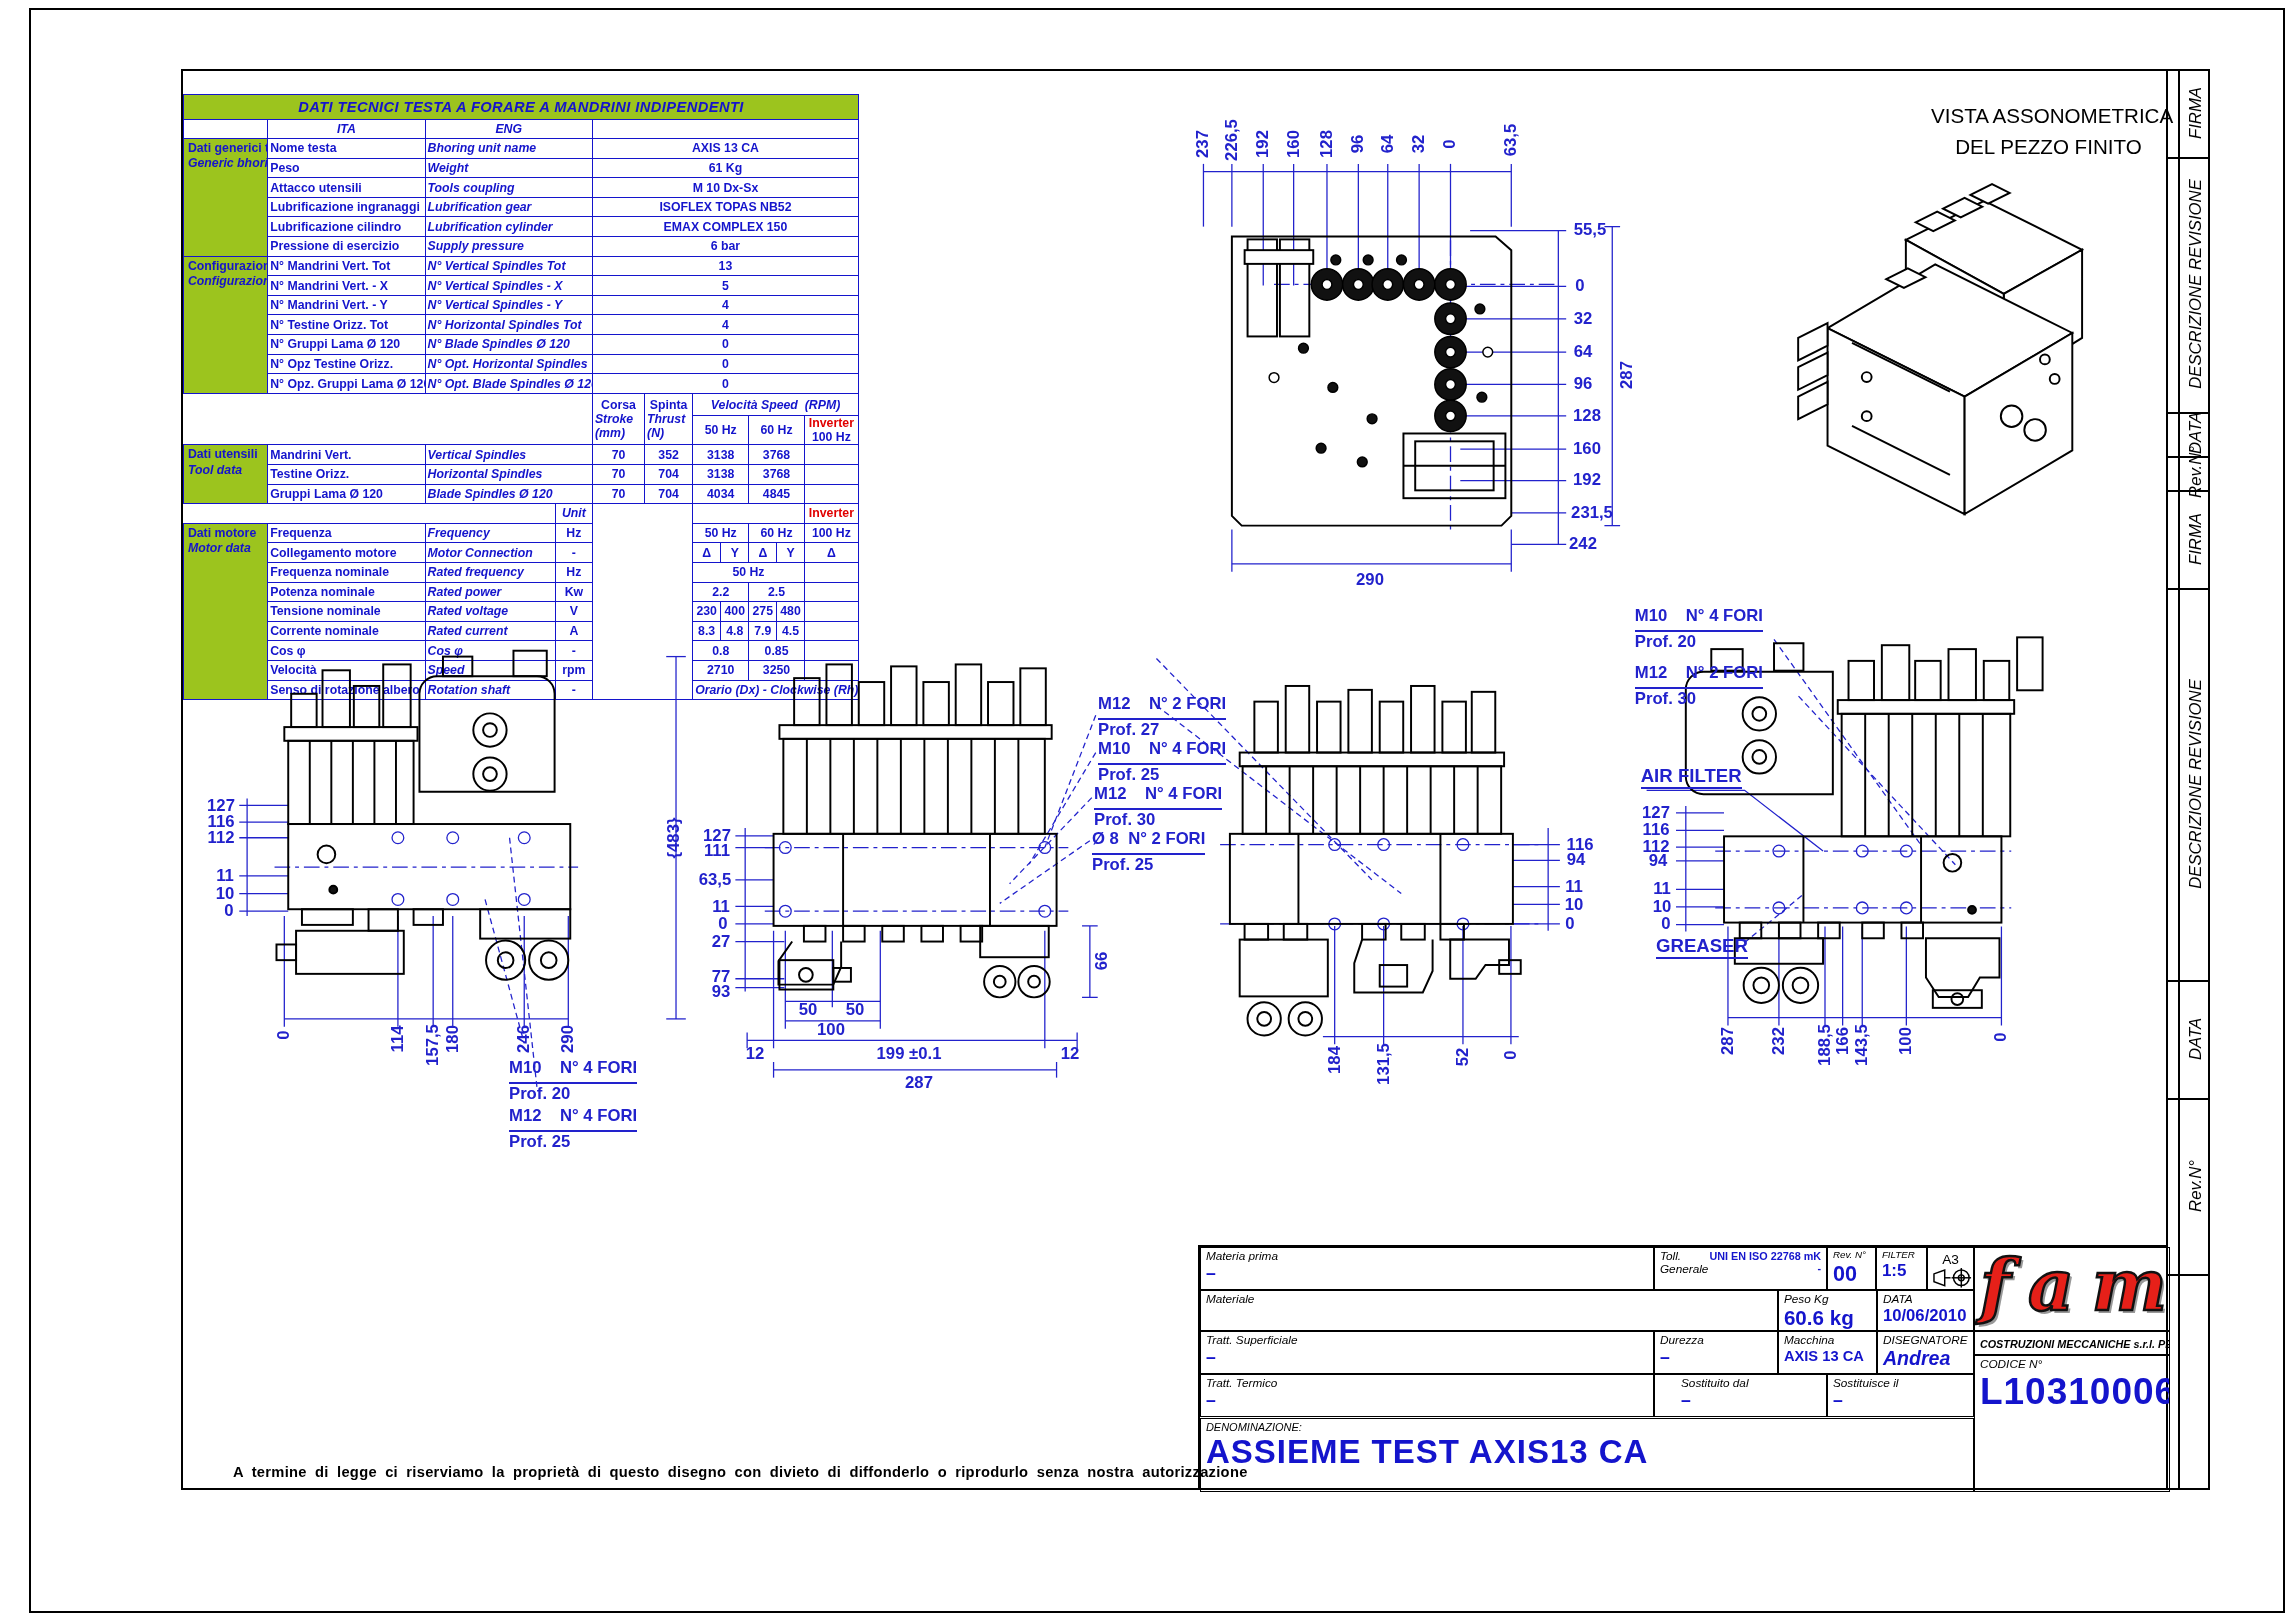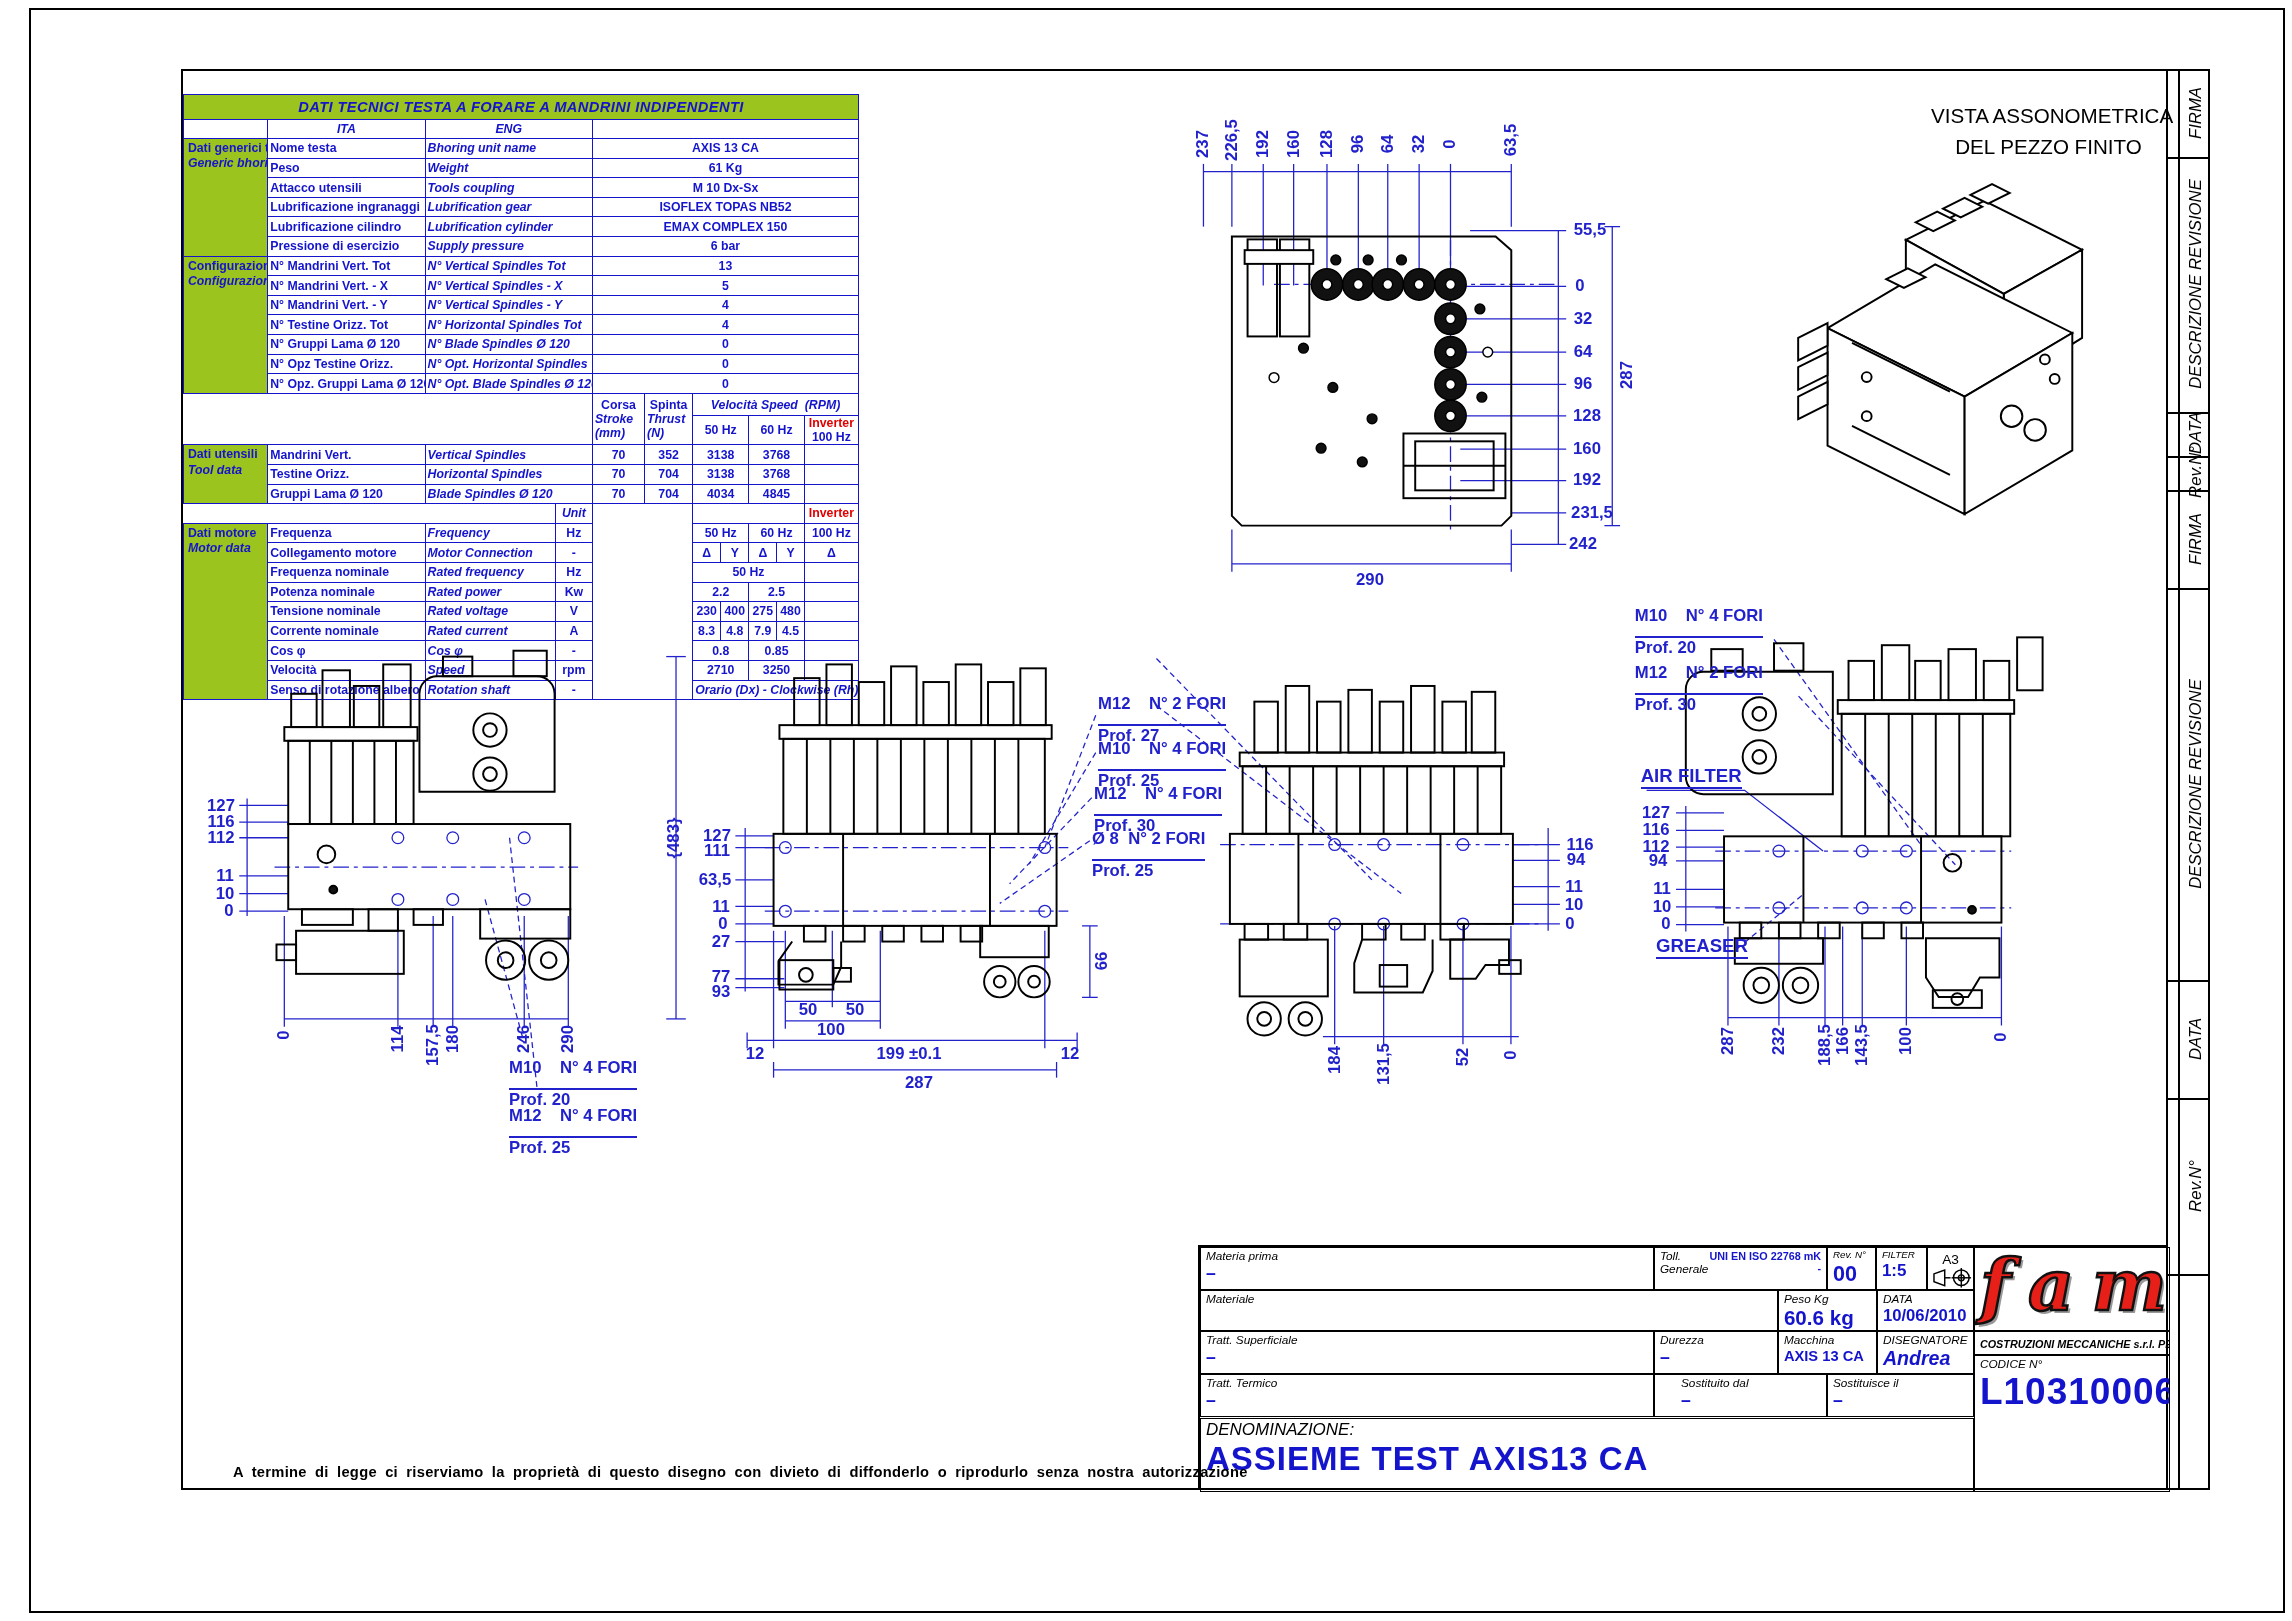--- a/index.html
+++ b/index.html
@@ -17,21 +17,21 @@
   .ttable .en{text-align:left;font-style:italic;}
   .ttable .hdr{font-style:italic;text-align:center;}
   .ttable .red{color:#e00000;}
   .ttable .sp td{height:21.6px;}
   
   .view{position:absolute;}
   .view svg{position:absolute;left:0;top:0;overflow:visible;}
   .dim{position:absolute;color:#2222cc;font-weight:bold;font-size:16.7px;white-space:nowrap;transform:translate(-50%,-50%);z-index:3;}
   .dim.rot{transform:translate(-50%,-50%) rotate(-90deg);}
   .note{position:absolute;color:#2222cc;font-weight:bold;font-size:16.7px;white-space:pre;z-index:3;line-height:1.25;}
-  .note .l1{display:inline-block;border-bottom:2px solid #2222cc;padding-bottom:9px;}
+  .note .l1{display:inline-block;border-bottom:2px solid #2222cc;padding-bottom:3px;}
   .biglbl{position:absolute;color:#2222cc;font-weight:bold;font-size:18.6px;white-space:nowrap;border-bottom:2px solid #2222cc;z-index:3;}
   .isotitle{position:absolute;color:#000;font-size:20.6px;text-align:center;line-height:1.5;white-space:nowrap;}
   
   .revlbl{position:absolute;color:#000;font-style:italic;font-size:16.7px;white-space:nowrap;transform:translate(-50%,-50%) rotate(-90deg);}
   
   .tb{position:absolute;border:2px solid #000;box-sizing:border-box;background:#fff;}
   .tbcell{position:absolute;border:1px solid #000;box-sizing:border-box;padding:2px 4.9px;overflow:hidden;}
   .tblab{font-style:italic;font-size:11.8px;color:#000;display:block;line-height:1.1;}
   .tbval{color:#1414cc;font-weight:bold;}
   .dash{color:#1414cc;font-weight:bold;font-size:17.6px;}
@@ -862,20 +862,20 @@
     </div>
     <div class="tbcell" style="left:627px;top:127px;width:147px;height:43px;">
       <span class="tblab">Sostituisce il</span>
       <span class="dash">–</span>
     </div>
     <div class="tbcell" style="left:774px;top:108px;width:196px;height:137px;">
       <span class="tblab">CODICE N°</span>
       <span class="tbval" style="font-size:37px;letter-spacing:1px;">L10310006</span>
     </div>
     <div class="tbcell" style="left:0;top:171px;width:774px;height:74px;">
-      <span class="tblab" style="font-size:17px;">DENOMINAZIONE:</span>
+      <span class="tblab" style="font-size:11px;">DENOMINAZIONE:</span>
       <span class="tbval" style="font-size:33px;letter-spacing:1px;">ASSIEME TEST AXIS13 CA</span>
     </div>
   </div>
 
   <div class="disclaimer" style="left:233px;top:1464px;">A termine di legge ci riserviamo la proprietà di questo disegno con divieto di diffonderlo o riprodurlo senza nostra autorizzazione</div>
 </div>
 
 
 </body></html>

